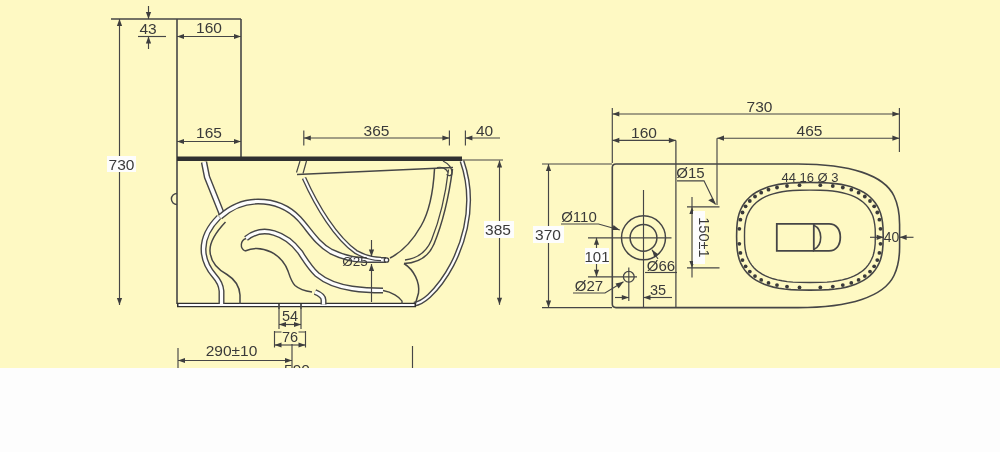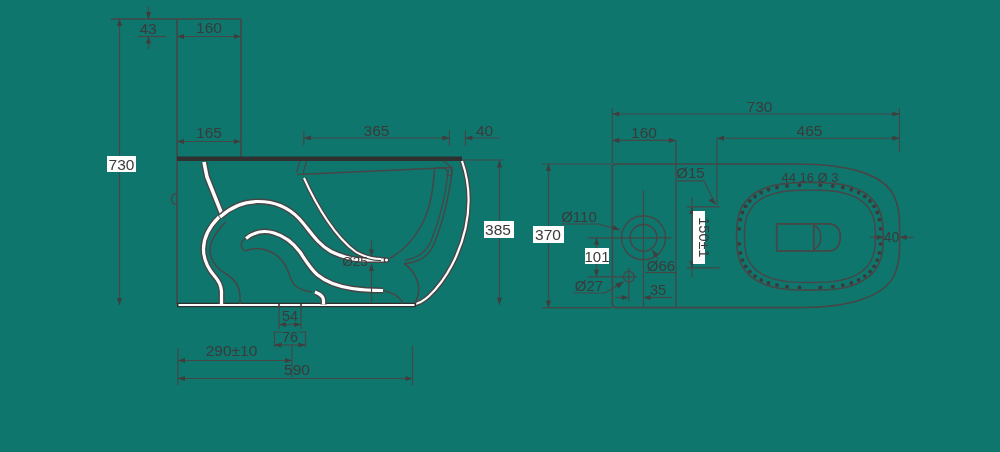--- a/index.html
+++ b/index.html
@@ -1,16 +1,16 @@
 <!DOCTYPE html>
 <html><head>
 <meta charset="utf-8">
 <style>
   html,body{margin:0;padding:0;background:#fdfdfd;}
-  #page{position:relative;width:1000px;height:452px;background:#0f766e;overflow:hidden;}
+  #page{position:relative;width:1000px;height:368px;background:#fef9c3;overflow:hidden;}
   svg text{font-family:"Liberation Sans",sans-serif;fill:#3a3a3a;}
   .ln{stroke:#464646;fill:none;}
   .thk{stroke:#303030;fill:none;}
   .dim{stroke:#464646;stroke-width:1.15;fill:none;}
   .wh{stroke:#fdfdfd;fill:none;}
 </style>
 </head>
 <body>
 <div id="page">
 <svg width="1000" height="452" viewBox="0 0 1000 452">

